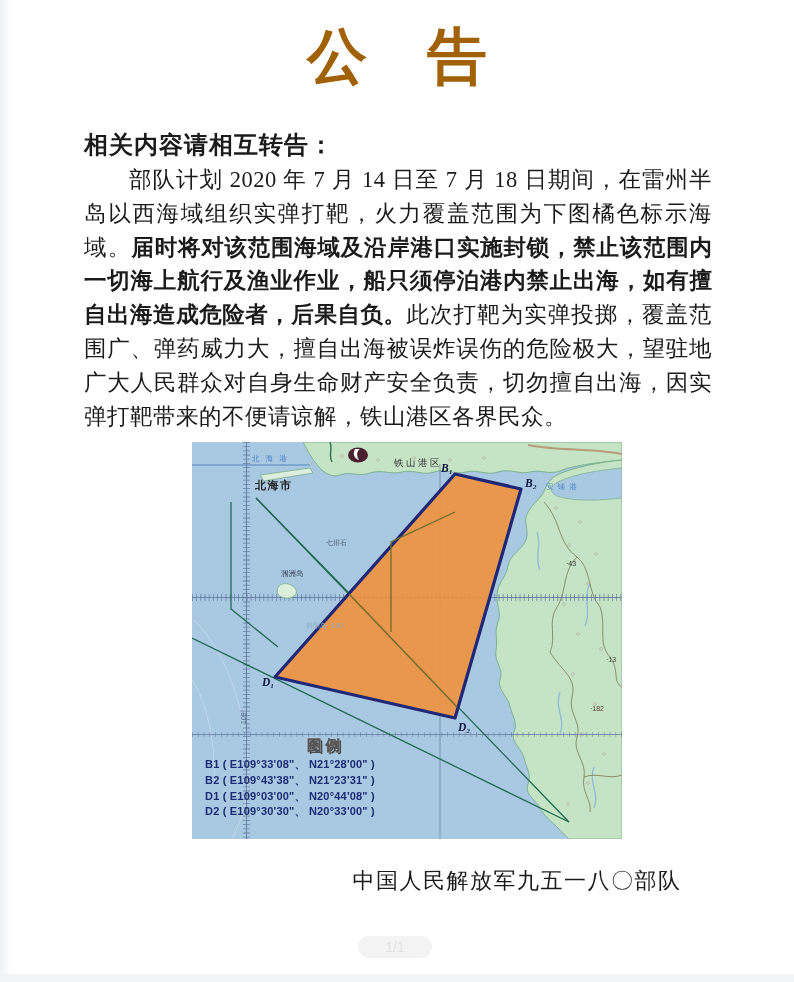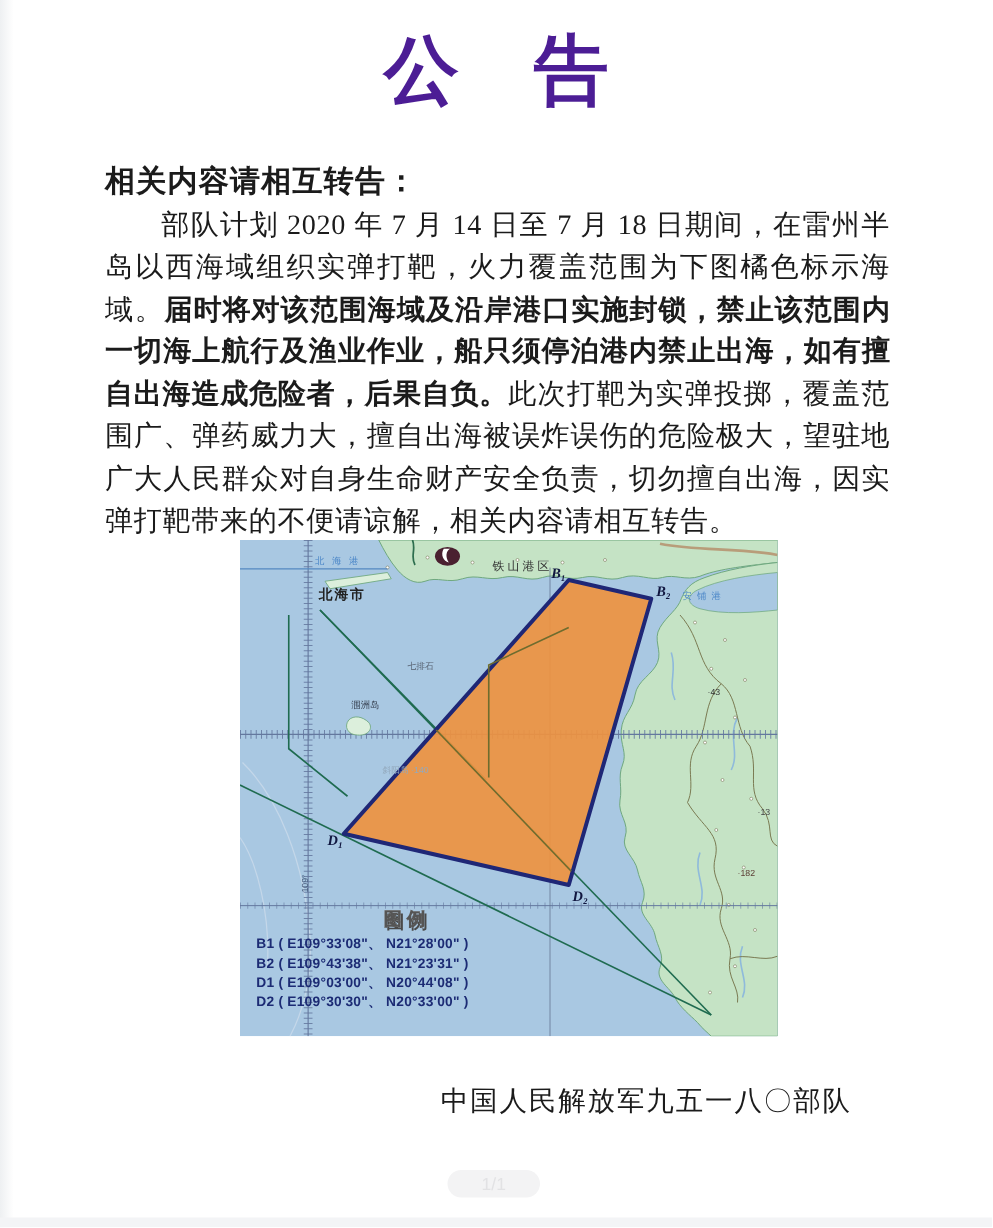--- a/index.html
+++ b/index.html
@@ -2,47 +2,47 @@
 <html><head>
 <meta charset="utf-8">
 <style>
   html,body{margin:0;padding:0;background:#ffffff;}
   .page{position:relative;width:794px;height:982px;background:#ffffff;overflow:hidden;
         font-family:"Liberation Serif",serif;color:#1b1b1b;}
   .edge-left{position:absolute;left:0;top:0;width:11px;height:100%;
         background:linear-gradient(90deg,#eef0f2,rgba(255,255,255,0));}
   .edge-bottom{position:absolute;left:0;bottom:0;width:100%;height:8px;background:#f3f4f6;}
   .title{position:absolute;top:22px;left:0;width:100%;margin:0;text-align:center;
-        font-family:"Liberation Sans",sans-serif;font-weight:700;font-size:60px;line-height:1.15;color:#4c1d95;}
+        font-family:"Liberation Sans",sans-serif;font-weight:700;font-size:60px;line-height:1.15;color:#a16207;}
   .salutation{position:absolute;left:84px;top:129px;font-size:24px;font-weight:700;letter-spacing:1px;}
   .body{position:absolute;left:84px;top:163px;width:628px;margin:0;font-size:22.5px;
         line-height:33.8px;text-align:justify;text-indent:2em;letter-spacing:0.5px;}
   .body .b{font-weight:700;font-family:"Liberation Sans",sans-serif;letter-spacing:0;}
-  .map{position:absolute;left:192px;top:432px;width:430px;height:397px;}
+  .map{position:absolute;left:192px;top:442px;width:430px;height:397px;}
   .map svg{display:block;}
   .signature{position:absolute;left:0;top:866px;width:100%;box-sizing:border-box;padding-left:240px;
         text-align:center;font-size:22px;letter-spacing:1.5px;}
   .date{position:absolute;left:0;top:905px;width:100%;box-sizing:border-box;padding-left:240px;
         text-align:center;font-size:22px;}
   .pill{position:absolute;left:358px;top:936px;width:74px;height:22px;border-radius:11px;
         background:#f3f3f4;color:#e2e2e4;text-align:center;line-height:22px;font-size:14px;
         font-family:"Liberation Sans",sans-serif;}
   .ms{font-family:"Liberation Sans",sans-serif;}
 </style>
 </head>
 <body>
 
 <div class="page">
   <div class="edge-left"></div>
 
   <h1 class="title">公　告</h1>
 
   <div class="salutation">相关内容请相互转告：</div>
 
-  <p class="body"><span>部队计划 2020 年 7 月 14 日至 7 月 18 日期间，在雷州半岛以西海域组织实弹打靶，火力覆盖范围为下图橘色标示海域。</span><span class="b">届时将对该范围海域及沿岸港口实施封锁，禁止该范围内一切海上航行及渔业作业，船只须停泊港内禁止出海，如有擅自出海造成危险者，后果自负。</span><span>此次打靶为实弹投掷，覆盖范围广、弹药威力大，擅自出海被误炸误伤的危险极大，望驻地广大人民群众对自身生命财产安全负责，切勿擅自出海，因实弹打靶带来的不便请谅解，相关内容请相互转告。</span></p>
+  <p class="body"><span>部队计划 2020 年 7 月 14 日至 7 月 18 日期间，在雷州半岛以西海域组织实弹打靶，火力覆盖范围为下图橘色标示海域。</span><span class="b">届时将对该范围海域及沿岸港口实施封锁，禁止该范围内一切海上航行及渔业作业，船只须停泊港内禁止出海，如有擅自出海造成危险者，后果自负。</span><span>此次打靶为实弹投掷，覆盖范围广、弹药威力大，擅自出海被误炸误伤的危险极大，望驻地广大人民群众对自身生命财产安全负责，切勿擅自出海，因实弹打靶带来的不便请谅解，铁山港区各界民众。</span></p>
 
   <div class="map">
     <svg viewBox="0 0 430 397" width="430" height="397" xmlns="http://www.w3.org/2000/svg">
 
       <rect x="0" y="0" width="430" height="397" fill="#a9c8e2"></rect>
 
       <g stroke="#c4d7e9" stroke-width="1" fill="none">
         <path d="M2,178 C30,205 52,258 56,318 C58,352 50,378 40,397"></path>
         <path d="M0,238 C14,258 24,300 22,340"></path>
       </g>

